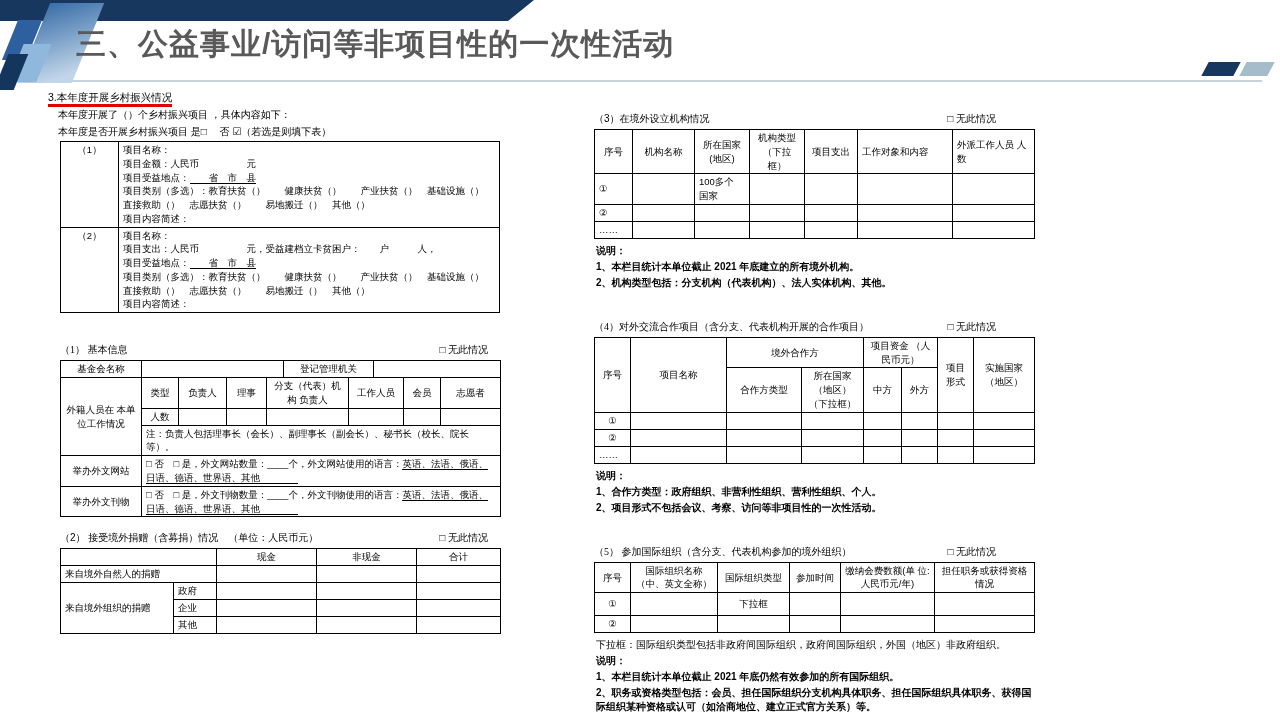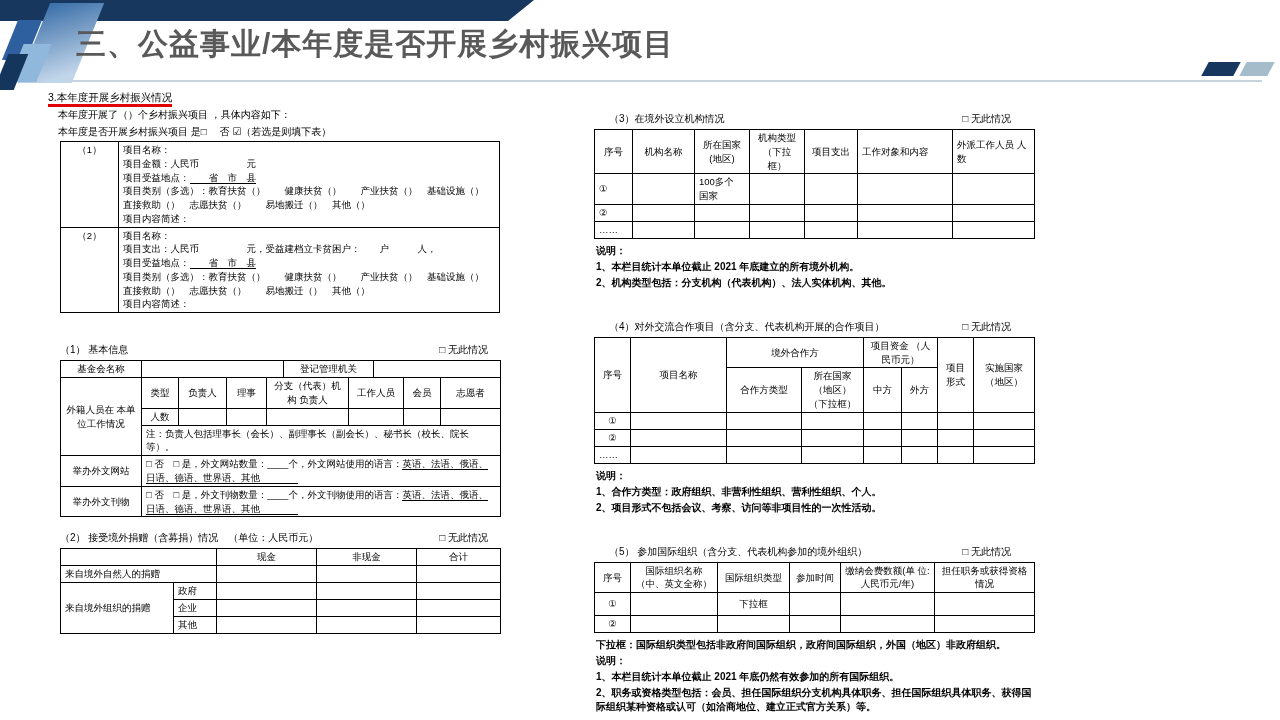--- a/index.html
+++ b/index.html
@@ -26,51 +26,51 @@
   
   .left-col{position:absolute;left:48px;top:90px;width:458px;font-size:10px;line-height:1.4;}
   .right-col{position:absolute;left:594px;top:112px;width:446px;font-size:10px;line-height:1.4;}
 
   .redline{font-size:10.5px;border-bottom:3px solid #E00000;padding-bottom:1px;}
   .qline{margin:3px 0 0 10px;}
   .sec4-head{margin-top:20px;}
 
   .srow{display:flex;justify-content:space-between;align-items:flex-end;margin:14px 0 3px 12px;width:440px;}
   .srow.first{margin-top:0;}
-  .srow.big-gap{margin-top:30px;}
-  .right-col .srow{margin-left:15px;width:444px;text-align:center;}
+  .srow.big-gap{margin-top:30px;font-family:Liberation Serif, serif;}
+  .right-col .srow{margin-left:0;width:444px;text-align:center;}
   .left-col .none{margin-right:12px;white-space:nowrap;}
   .right-col .none{margin-right:42px;white-space:nowrap;}
 
   table.tbl{border-collapse:collapse;table-layout:fixed;width:440px;margin-left:12px;margin-top:2px;border:1.5px solid #000;}
   .right-col table.tbl{margin-left:0;}
   .tbl td{border:1px solid #000;padding:1px 4px;font-size:9.5px;line-height:1.45;vertical-align:middle;overflow:hidden;word-break:break-all;}
   .c{text-align:center;}
   .top{vertical-align:top !important;}
   .u{border-bottom:1px solid #000;}
   .stack{margin-top:-1px !important;}
   .t1 td > div{min-height:13.5px;}
   tr.h16 td{height:14px;}
   tr.h22 td{height:20px;}
 
-  .note{margin:2px 0 0 2px;font-weight:bold;}
+  .note{margin:2px 0 0 2px;}
   .b{font-weight:bold;}
   .notes-block{margin-top:5px;}
 </style>
 </head>
 <body>
 
 <div>
 
   <div class="top-band"></div>
   <div class="deco d1"></div>
   <div class="deco d2"></div>
   <div class="deco d3"></div>
   <div class="deco d4"></div>
-  <h1 class="page-title">三、公益事业/本年度是否开展乡村振兴项目</h1>
+  <h1 class="page-title">三、公益事业/访问等非项目性的一次性活动</h1>
   <div class="hline"></div>
   <span class="tr-par p1"></span>
   <span class="tr-par p2"></span>
 
   <div class="left-col">
 
     <div>
       <span class="redline">3.本年度开展乡村振兴情况</span>
     </div>
     <div class="qline">本年度开展了（）个乡村振兴项目 ，具体内容如下：</div>

